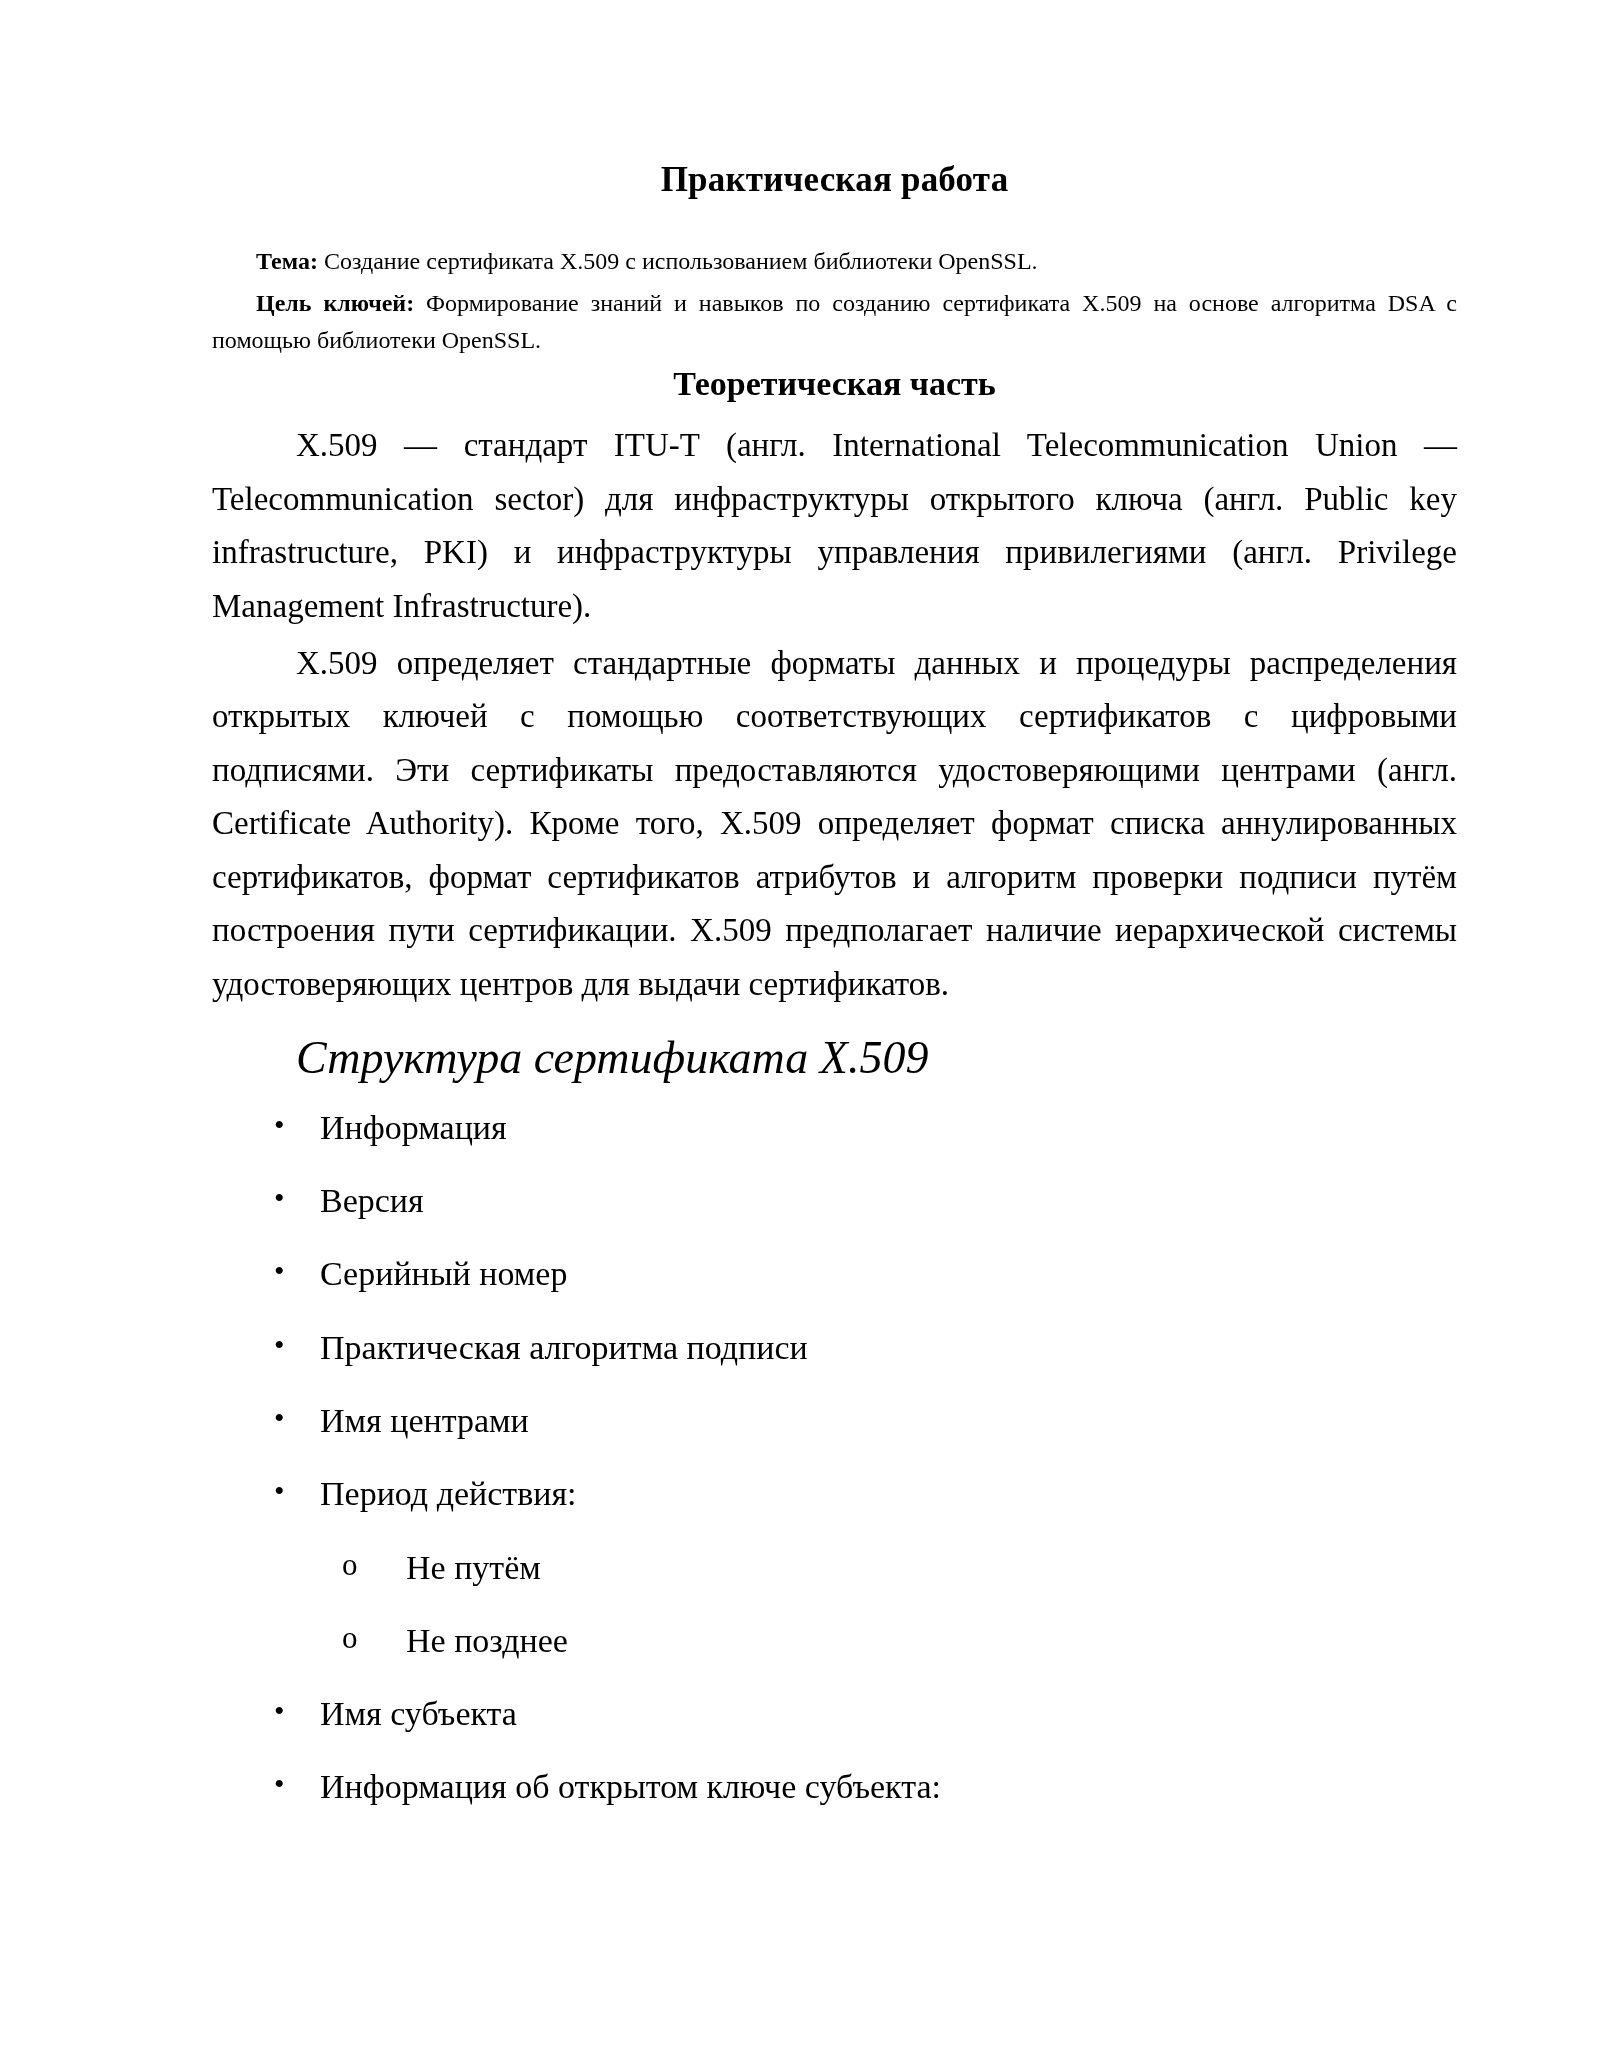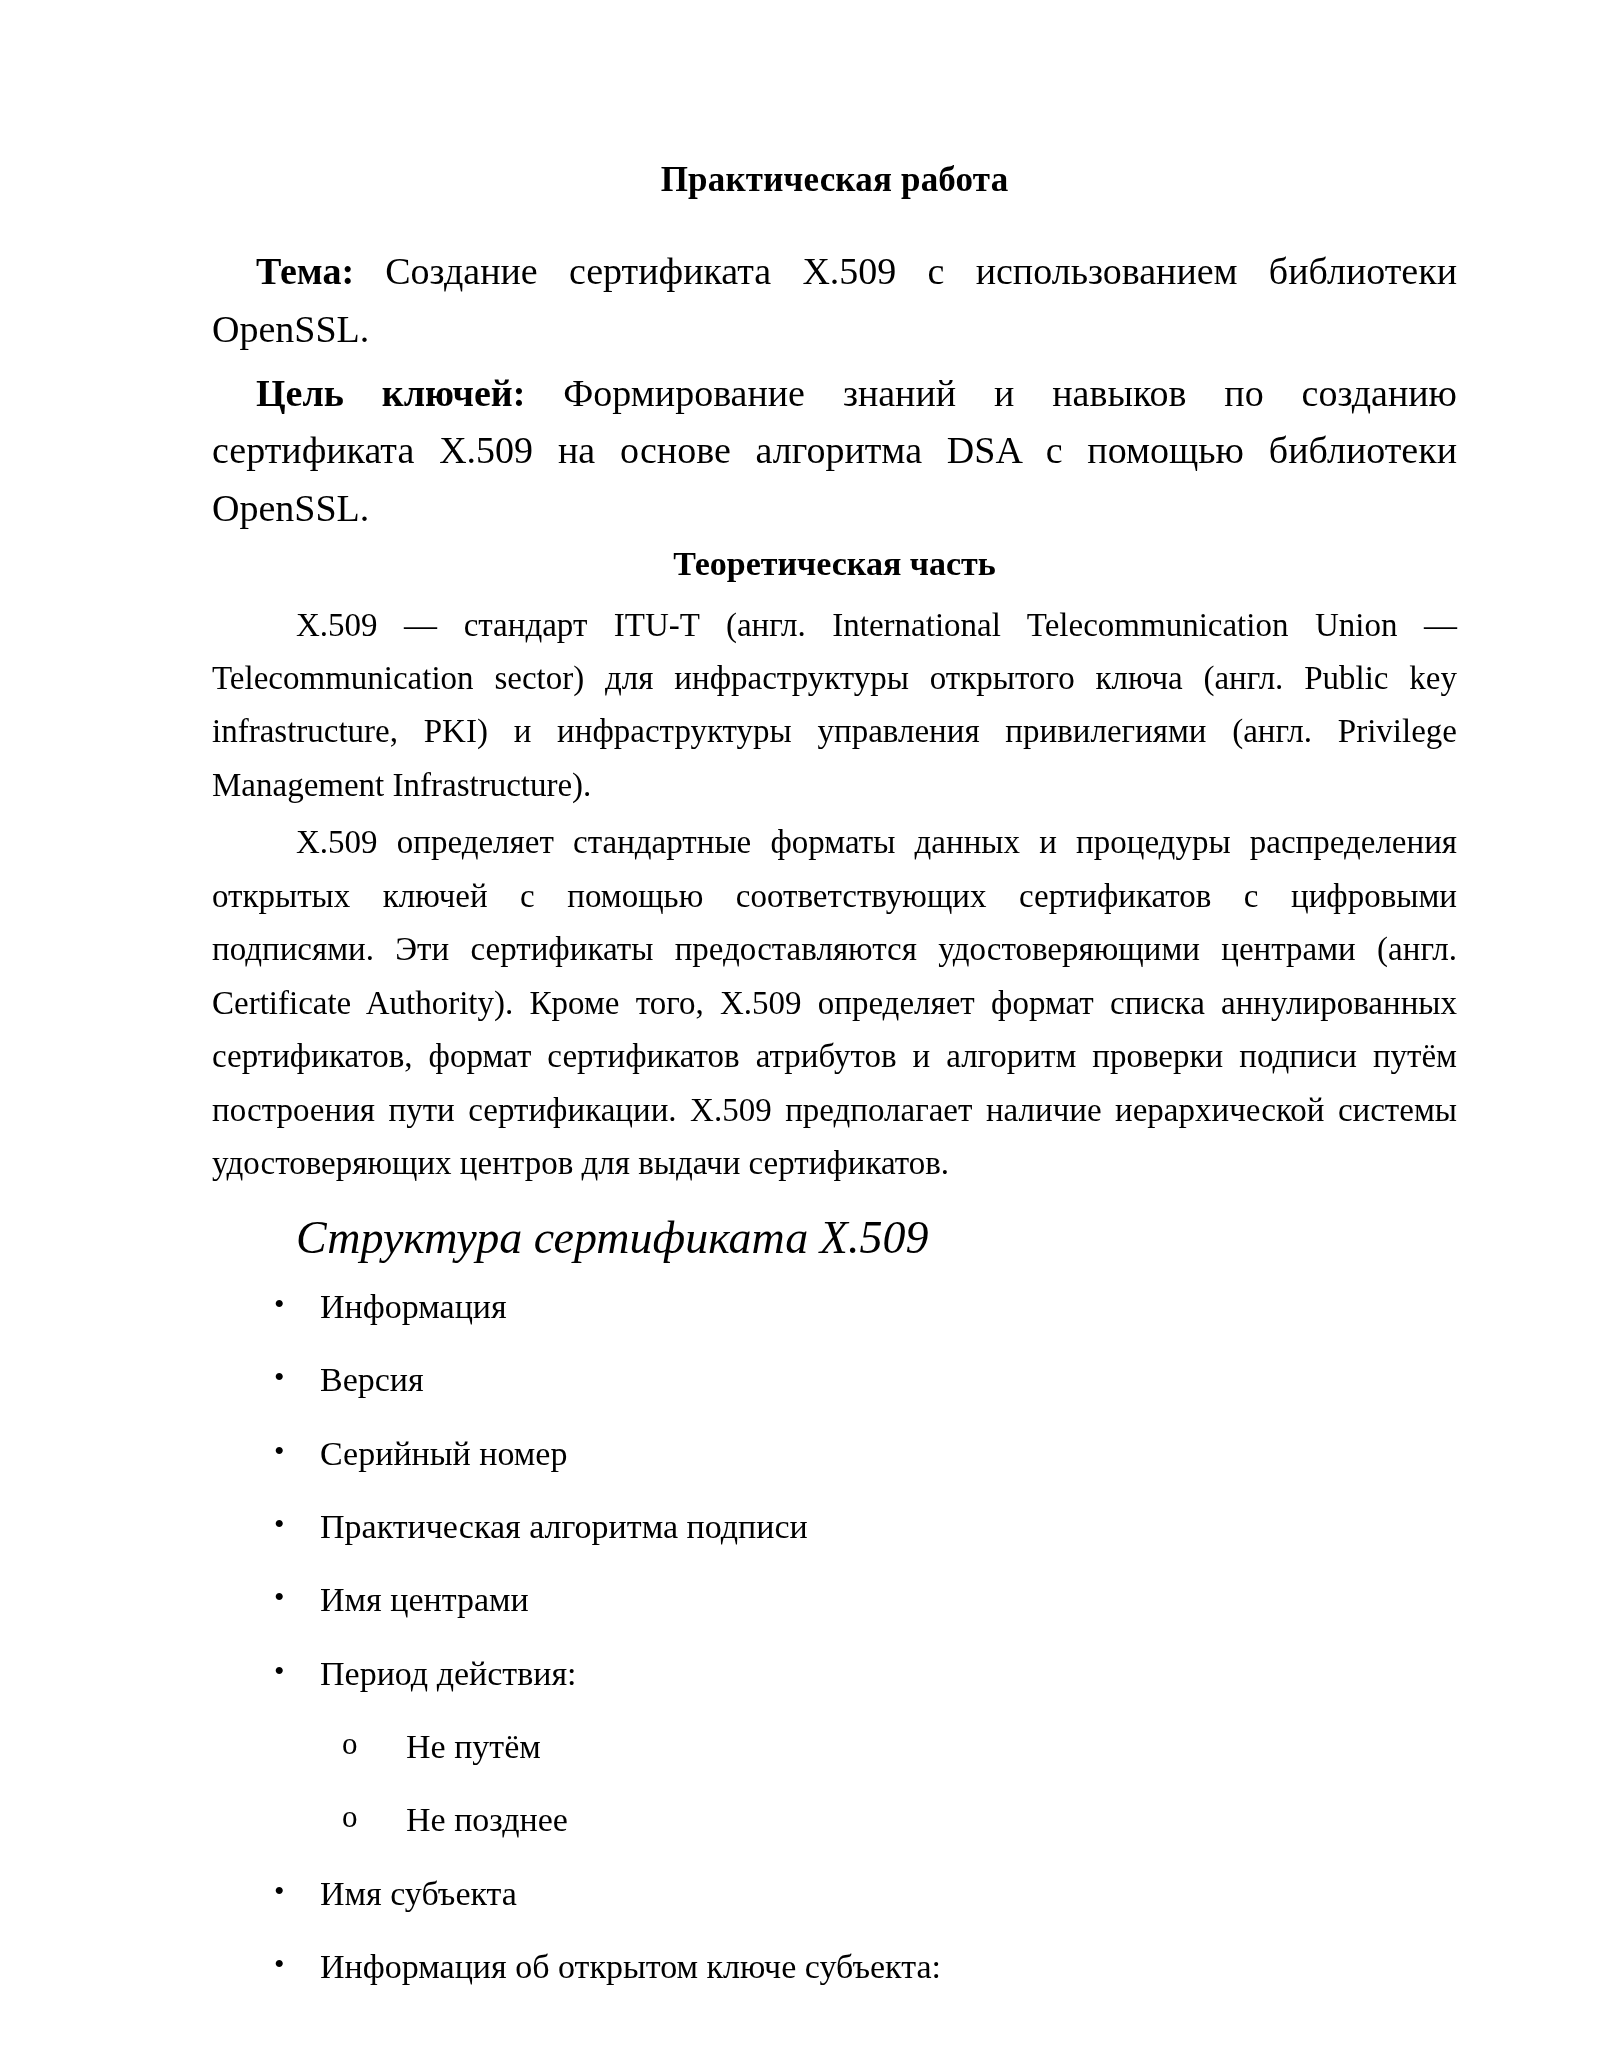--- a/index.html
+++ b/index.html
@@ -32,21 +32,21 @@
   }
   .doc-title {
     text-align: center;
     font-weight: bold;
     font-size: 35px;
     line-height: 1.0;
     margin: 0 0 46px 0;
     letter-spacing: 0.2px;
   }
   .field-line {
-    font-size: 38px;
+    font-size: 24px;
     line-height: 1.52;
     margin: 0 0 6px 0;
     text-align: justify;
     text-indent: 44px;
     text-justify: inter-word;
   }
   .field-line .lbl {
     font-weight: bold;
   }
   .section-head {

